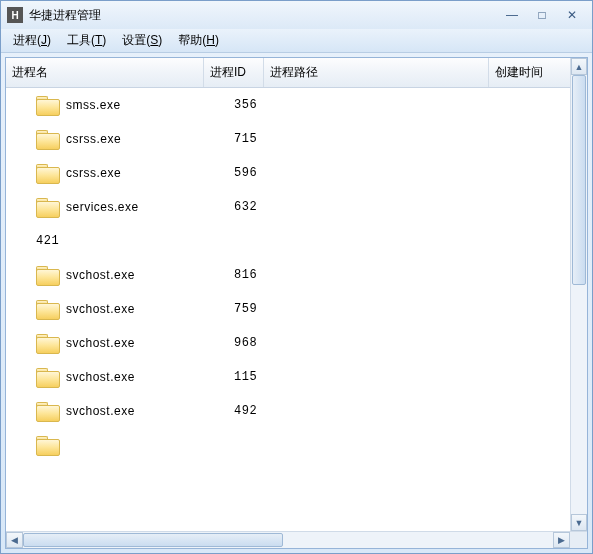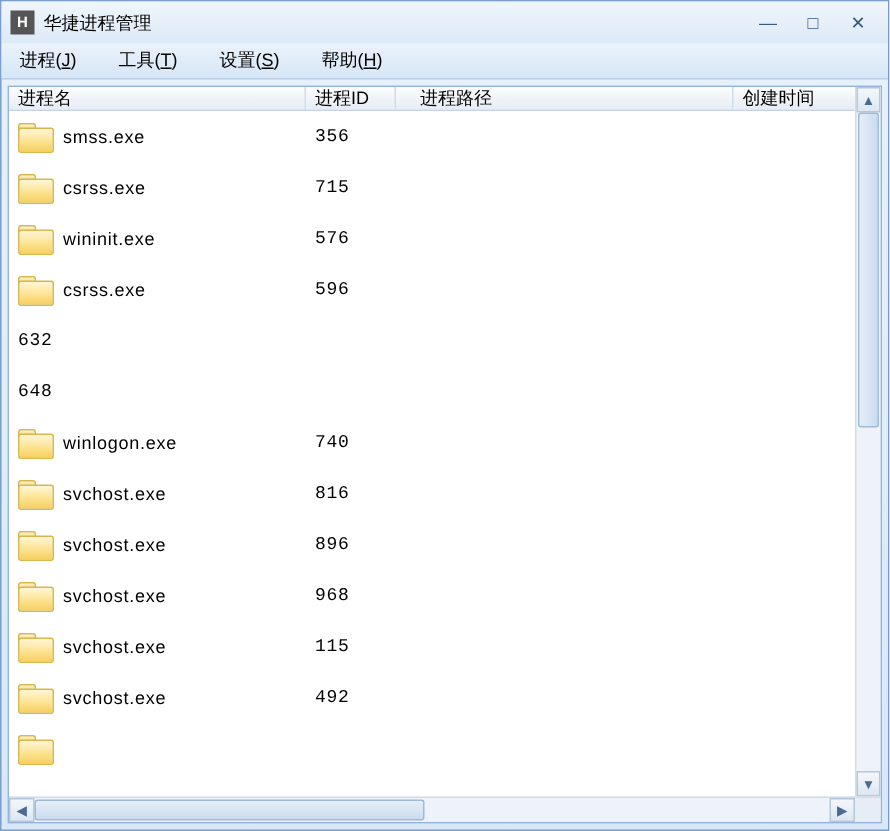--- a/index.html
+++ b/index.html
@@ -15,50 +15,50 @@
 .titlebar {
   height: 28px; display: flex; align-items: center; padding: 0 6px;
   background: linear-gradient(to bottom, #f0f6fc 0%, #dce9f7 100%);
 }
 .titlebar .app-icon { width: 16px; height: 16px; background: #555; margin-right: 6px; display: flex; align-items: center; justify-content: center; color: #fff; font-size: 10px; font-weight: bold; }
 .titlebar .title { font-weight: normal; color: #000; }
 .titlebar .spacer { flex: 1; }
 .titlebar .winbtn { width: 28px; height: 18px; margin-left: 2px; display: flex; align-items: center; justify-content: center; cursor: pointer; color: #3a5a82; font-family: Arial; }
 
 .menubar {
-  height: 24px; display: flex; align-items: center; padding: 0 8px; gap: 20px;
+  height: 24px; display: flex; align-items: center; padding: 0 8px; gap: 8px;
   background: linear-gradient(to bottom, #eaf2fb 0%, #d6e6f6 100%);
   border-bottom: 1px solid #b8cde4;
 }
 .menubar .menu-item { color: #000; cursor: pointer; padding: 3px 4px; }
 .menubar .menu-item u { text-decoration: underline; }
 
 .content-frame {
   flex: 1; margin: 4px; border: 1px solid #96b4d8;
   background: #fff; display: flex; flex-direction: column; overflow: hidden;
 }
 
 .listview { flex: 1; display: flex; flex-direction: column; overflow: hidden; position: relative; }
 
 .header-row {
-  display: flex; height: 16px; flex-shrink: 0;
+  display: flex; height: 30px; flex-shrink: 0;
   background: linear-gradient(to bottom, #fdfdfe 0%, #f0f4f9 50%, #e6edf5 100%);
   border-bottom: 1px solid #c8d4e3;
   justify-content: center;
 }
 .header-row .col {
   display: flex; align-items: center; padding: 0 6px;
   border-right: 1px solid #d2dce8; color: #000;
 }
 .col-name { width: 198px; }
 .col-pid { width: 60px; }
-.col-path { flex: 1; margin-left: 10px; }
+.col-path { flex: 1; }
 .col-time { width: 98px; }
 
-.rows { flex: 1; overflow: hidden; }
+.rows { flex: 1; overflow: hidden; margin-left: 24px; }
 .row { display: flex; height: 34px; align-items: center; }
 .row .cell { padding: 0 6px; display: flex; align-items: center; font-family: "SimSun","Courier New",monospace; letter-spacing: 0.5px; }
 .row .cell.col-name { gap: 8px; padding-left: 6px; }
 .folder-icon { width: 22px; height: 18px; position: relative; flex-shrink: 0; }
 .folder-icon::before {
   content: ""; position: absolute; top: 0; left: 0; width: 10px; height: 4px;
   background: linear-gradient(to bottom, #fff2c8, #f4d77a);
   border: 1px solid #d9b74e; border-bottom: none; border-radius: 2px 2px 0 0;
 }
 .folder-icon::after {
@@ -131,69 +131,55 @@
               <span class="folder-icon"></span>
               <span>csrss.exe</span>
             </div>
             <div class="cell col-pid">715</div>
             <div class="cell col-path"></div>
             <div class="cell col-time"></div>
           </div>
           <div class="row">
             <div class="cell col-name">
               <span class="folder-icon"></span>
-              <span>wininit.exe</span>
-            </div>
-            <div class="cell col-pid">576</div>
-            <div class="cell col-path"></div>
-            <div class="cell col-time"></div>
-          </div>
-          <div class="row">
-            <div class="cell col-name">
-              <span class="folder-icon"></span>
               <span>csrss.exe</span>
             </div>
             <div class="cell col-pid">596</div>
             <div class="cell col-path"></div>
             <div class="cell col-time"></div>
           </div>
           <div class="row">
+            <div class="cell col-name">
+              <span class="folder-icon"></span>
+              <span>services.exe</span>
+            </div>
             <div class="cell col-pid">632</div>
             <div class="cell col-path"></div>
             <div class="cell col-time"></div>
           </div>
           <div class="row">
-            <div class="cell col-pid">648</div>
-            <div class="cell col-path"></div>
-            <div class="cell col-time"></div>
-          </div>
-          <div class="row">
-            <div class="cell col-name">
-              <span class="folder-icon"></span>
-              <span>winlogon.exe</span>
-            </div>
-            <div class="cell col-pid">740</div>
+            <div class="cell col-pid">421</div>
             <div class="cell col-path"></div>
             <div class="cell col-time"></div>
           </div>
           <div class="row">
             <div class="cell col-name">
               <span class="folder-icon"></span>
               <span>svchost.exe</span>
             </div>
             <div class="cell col-pid">816</div>
             <div class="cell col-path"></div>
             <div class="cell col-time"></div>
           </div>
           <div class="row">
             <div class="cell col-name">
               <span class="folder-icon"></span>
               <span>svchost.exe</span>
             </div>
-            <div class="cell col-pid">896</div>
+            <div class="cell col-pid">759</div>
             <div class="cell col-path"></div>
             <div class="cell col-time"></div>
           </div>
           <div class="row">
             <div class="cell col-name">
               <span class="folder-icon"></span>
               <span>svchost.exe</span>
             </div>
             <div class="cell col-pid">968</div>
             <div class="cell col-path"></div>

